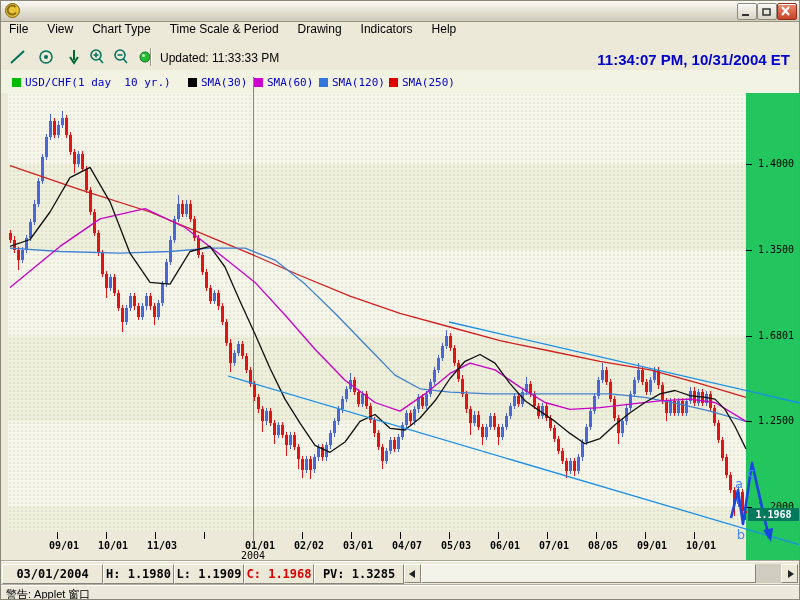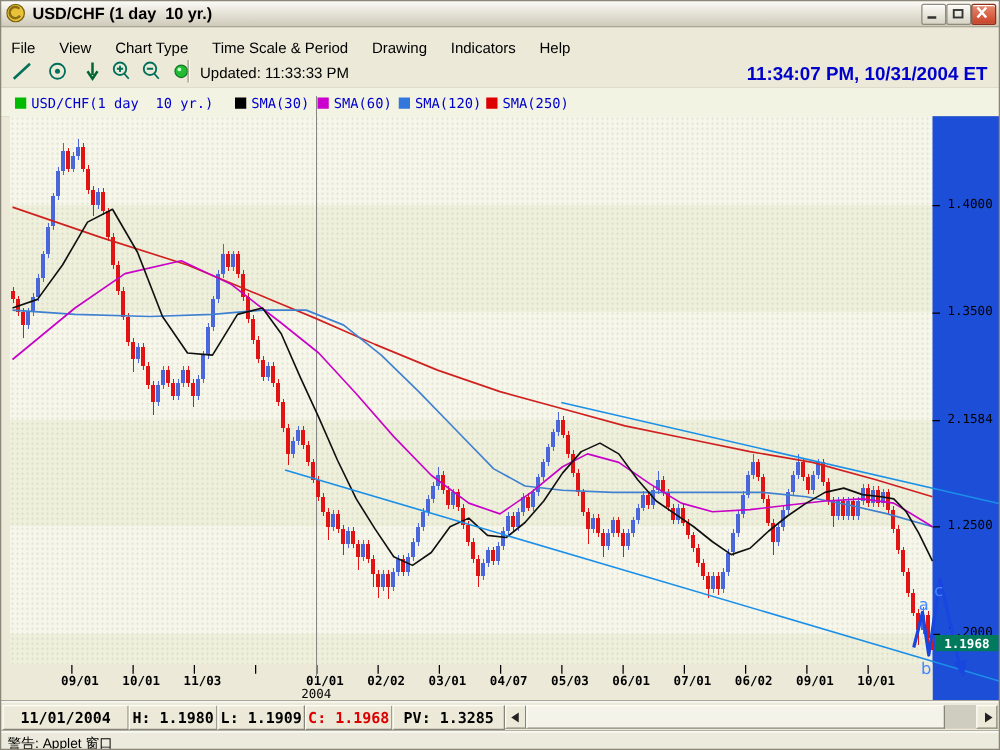--- a/index.html
+++ b/index.html
@@ -8,35 +8,35 @@
   .dots{background-image:radial-gradient(rgba(150,148,125,.35) .8px,transparent 1px);background-size:4px 4px;}
   
   .titlebar{left:0;top:0;width:800px;height:21px;
     background:linear-gradient(180deg,#fdfdfa 0%,#e8e5da 45%,#cfcaba 100%);
     border-bottom:1px solid #989484;}
   .title-text{left:26px;top:3px;font-size:13px;font-weight:bold;color:#000;white-space:pre;}
   .winbtn{top:3px;width:18px;height:15px;border:1px solid #8f8c7d;border-radius:2px;
     background:linear-gradient(180deg,#faf9f4,#d8d4c6);box-shadow:inset 0 1px 0 #fff;}
   .winbtn.close{background:linear-gradient(180deg,#e98a70,#c94428);border-color:#8d2f1a;}
   
-  .menubar{left:0;top:22px;width:800px;height:23px;background:#ece9d8;display:flex;align-items:flex-end;gap:19px;padding-left:9px;box-sizing:border-box;}
+  .menubar{left:0;top:22px;width:800px;height:23px;background:#ece9d8;display:flex;align-items:flex-start;gap:19px;padding-left:9px;box-sizing:border-box;}
   .menuitem{font-size:12px;color:#000;white-space:pre;}
   .toolbar{left:0;top:45px;width:800px;height:25px;background:#ece9d8;border-bottom:1px solid #a9a695;box-shadow:0 1px 0 #fff;}
   .tbicon{top:3px;width:20px;height:18px;}
   .tbsep{left:150px;top:3px;width:1px;height:18px;background:#9b9888;box-shadow:1px 0 0 #fff;}
   .updated{left:160px;top:6px;font-size:12px;color:#000;white-space:pre;}
   .clock{right:10px;top:6px;font-size:15px;color:#0000cc;font-weight:bold;white-space:pre;}
   
   .legendrow{left:0;top:70px;width:800px;height:23px;background:#f2f3e3;border-bottom:1px solid #a9a695;box-shadow:0 1px 0 #fff;}
   .legenditem{position:absolute;top:6px;display:flex;align-items:center;gap:4px;}
   .swatch{width:9px;height:9px;display:inline-block;}
   .legendlabel{font-size:11px;color:#0000cc;font-family:"DejaVu Sans Mono",monospace;white-space:pre;}
   
   .margin-left{left:0;top:93px;width:8px;height:469px;background:#ece9d8;}
-  .y-axis{left:746px;top:93px;width:54px;height:469px;background:#1d4ed8;}
+  .y-axis{left:746px;top:93px;width:54px;height:469px;background:#22c55e;}
   .ylab{position:absolute;left:12px;font-size:10px;color:#000;font-family:"DejaVu Sans Mono",monospace;}
   .ytick{position:absolute;left:0px;width:6px;height:1px;background:#000;}
   .x-axis{left:0px;top:531px;width:746px;height:31px;background:#ece9d8;}
   .xtick{position:absolute;top:1px;width:1px;height:7px;background:#000;}
   .xlab{position:absolute;top:9px;width:44px;text-align:right;font-size:10px;color:#000;font-family:"DejaVu Sans Mono",monospace;font-weight:bold;}
   .xyear{position:absolute;top:19px;width:44px;text-align:center;font-size:10px;color:#000;font-family:"DejaVu Sans Mono",monospace;}
   .plotbg{left:8px;top:93px;width:738px;height:438px;background:#f4f5e7;}
   .band{position:absolute;left:0;width:738px;}
   
   .quoterow{left:0;top:561px;width:800px;height:24px;background:#ece9d8;border-top:1px solid #fff;box-shadow:0 -1px 0 #a9a695;}
@@ -57,21 +57,20 @@
   .frame{left:0;top:0;width:798px;height:598px;border:1px solid #8a8778;pointer-events:none;}
 </style>
 </head>
 <body>
 
 <div class="abs titlebar">
   <svg class="abs" style="left:5px;top:3px" width="15" height="15">
     <circle cx="7.5" cy="7.5" r="7" fill="#e8c33a" stroke="#7a6210"></circle>
     <path d="M10.5 4 A4.5 4.5 0 1 0 11 9.5" fill="none" stroke="#8a6d12" stroke-width="2"></path>
   </svg>
-  <span class="abs title-text">USD/CHF (1 day  10 yr.)</span>
   <div class="abs winbtn" style="right:43px">
     <svg width="16" height="13">
         <rect x="4" y="9" width="7" height="2" fill="#333"></rect>
       </svg>
   </div>
   <div class="abs winbtn" style="right:23px">
     <svg width="16" height="13">
         <rect x="5" y="4" width="7" height="6" fill="none" stroke="#333" stroke-width="1.5"></rect>
       </svg>
   </div>
@@ -152,21 +151,21 @@
     <div class="band" style="top: 414px; height: 24px; background: rgb(238, 240, 220);"></div>
     <div class="band dots" style="top: 0px; height: 438px; opacity: 0.45;"></div>
   </div>
 <div class="abs margin-left dots"></div>
 <div class="abs y-axis dots" id="yaxis">
     <div class="ytick" style="top: 71px;"></div>
     <div class="ylab" style="top: 65px;">1.4000</div>
     <div class="ytick" style="top: 157px;"></div>
     <div class="ylab" style="top: 151px;">1.3500</div>
     <div class="ytick" style="top: 243px;"></div>
-    <div class="ylab" style="top: 237px;">2.1584</div>
+    <div class="ylab" style="top: 237px;">1.6801</div>
     <div class="ytick" style="top: 328px;"></div>
     <div class="ylab" style="top: 322px;">1.2500</div>
     <div class="ytick" style="top: 414px;"></div>
     <div class="ylab" style="top: 408px;">1.2000</div>
   </div>
 <div class="abs x-axis dots" id="xaxis">
     <div class="xtick" style="left: 57px;"></div>
     <div class="xlab" style="left: 35px;">09/01</div>
     <div class="xtick" style="left: 106px;"></div>
     <div class="xlab" style="left: 84px;">10/01</div>
@@ -183,29 +182,29 @@
     <div class="xlab" style="left: 329px;">03/01</div>
     <div class="xtick" style="left: 400px;"></div>
     <div class="xlab" style="left: 378px;">04/07</div>
     <div class="xtick" style="left: 449px;"></div>
     <div class="xlab" style="left: 427px;">05/03</div>
     <div class="xtick" style="left: 498px;"></div>
     <div class="xlab" style="left: 476px;">06/01</div>
     <div class="xtick" style="left: 547px;"></div>
     <div class="xlab" style="left: 525px;">07/01</div>
     <div class="xtick" style="left: 596px;"></div>
-    <div class="xlab" style="left: 574px;">06/02</div>
+    <div class="xlab" style="left: 574px;">08/05</div>
     <div class="xtick" style="left: 645px;"></div>
     <div class="xlab" style="left: 623px;">09/01</div>
     <div class="xtick" style="left: 694px;"></div>
     <div class="xlab" style="left: 672px;">10/01</div>
   </div>
 
 <div class="abs quoterow">
-  <div class="qbox" style="left:2px;width:99px"><span>11/01/2004</span></div>
+  <div class="qbox" style="left:2px;width:99px"><span>03/01/2004</span></div>
   <div class="qbox" style="left:103px;width:69px"><span>H: 1.1980</span></div>
   <div class="qbox" style="left:174px;width:68px"><span>L: 1.1909</span></div>
   <div class="qbox" style="left:244px;width:68px"><span id="closeval" style="color: rgb(221, 0, 0);">C: 1.1968</span></div>
   <div class="qbox" style="left:314px;width:88px"><span>PV: 1.3285</span></div>
   <div class="sbar">
     <div class="sbtn" style="left:0">
         <div class="tri left"></div>
       </div>
     <div class="sthumb"></div>
     <div class="sbtn" style="left:377px">

